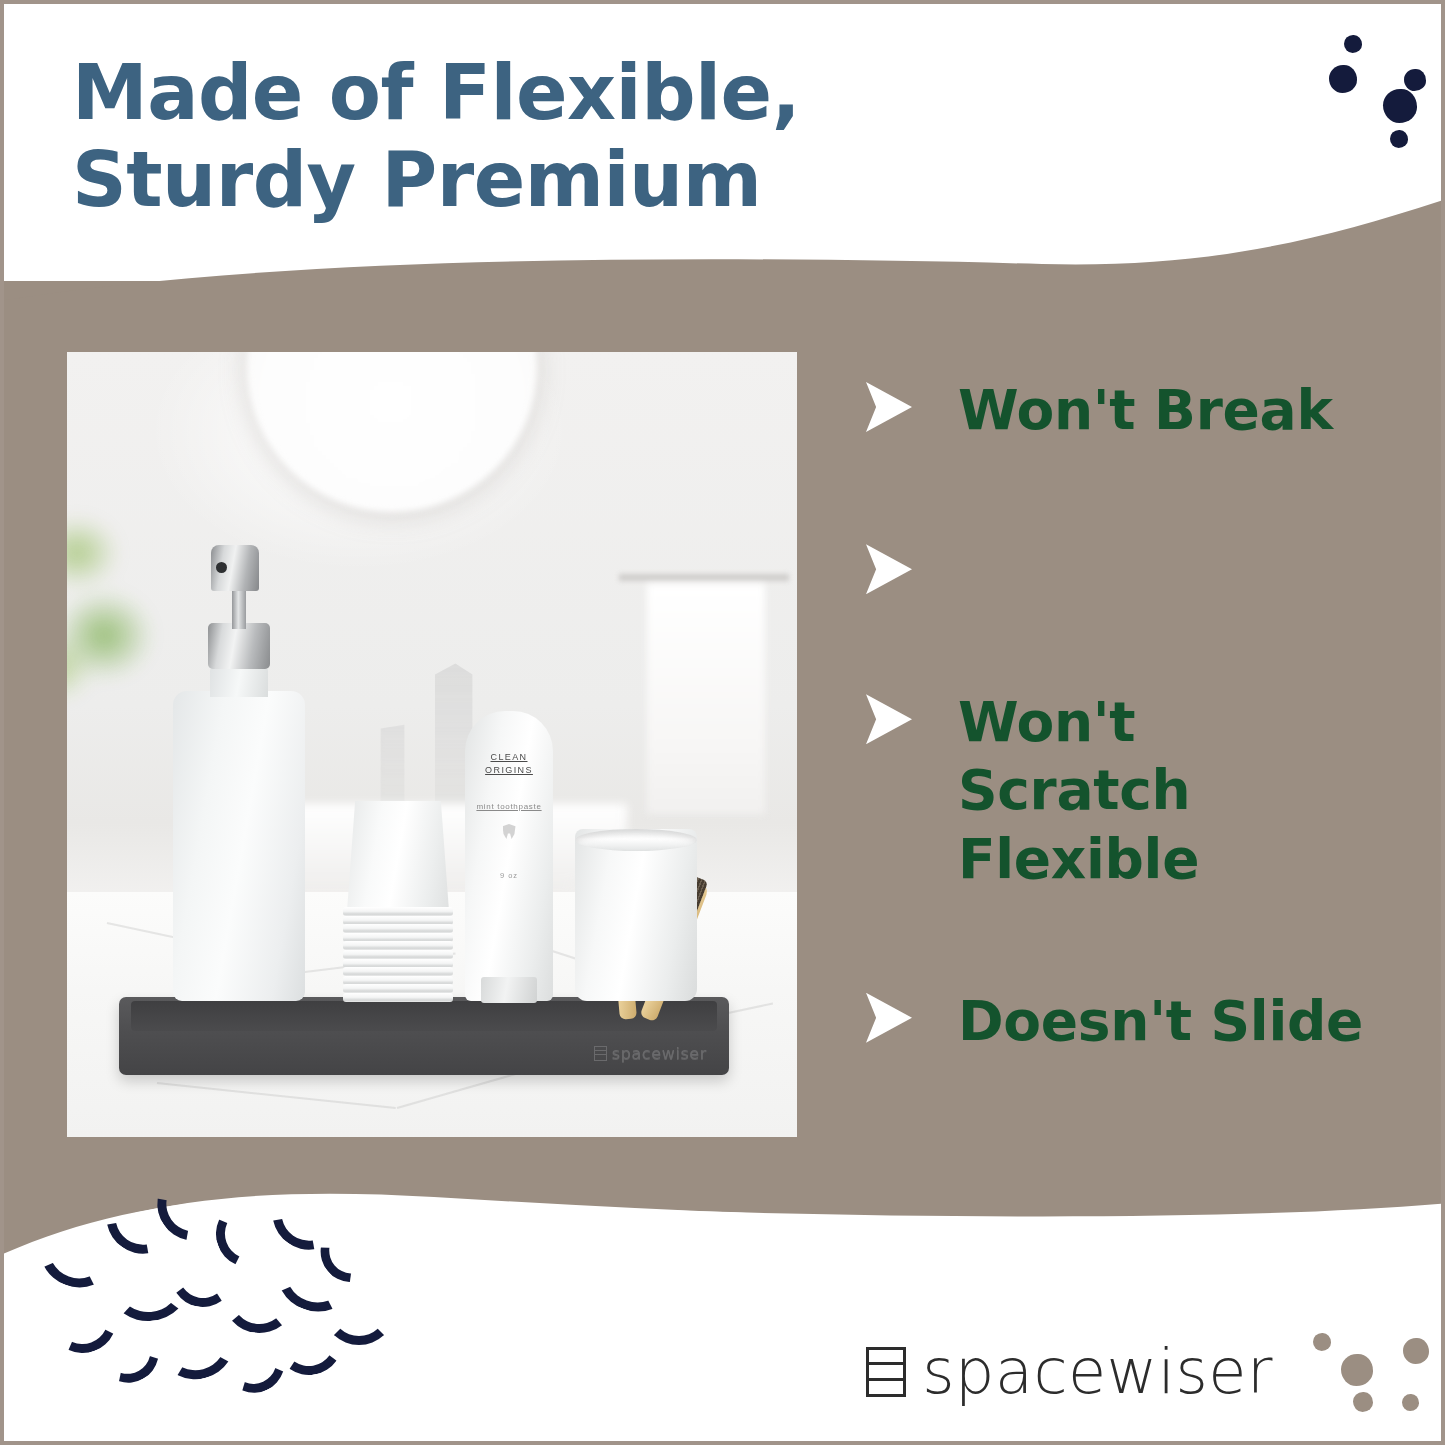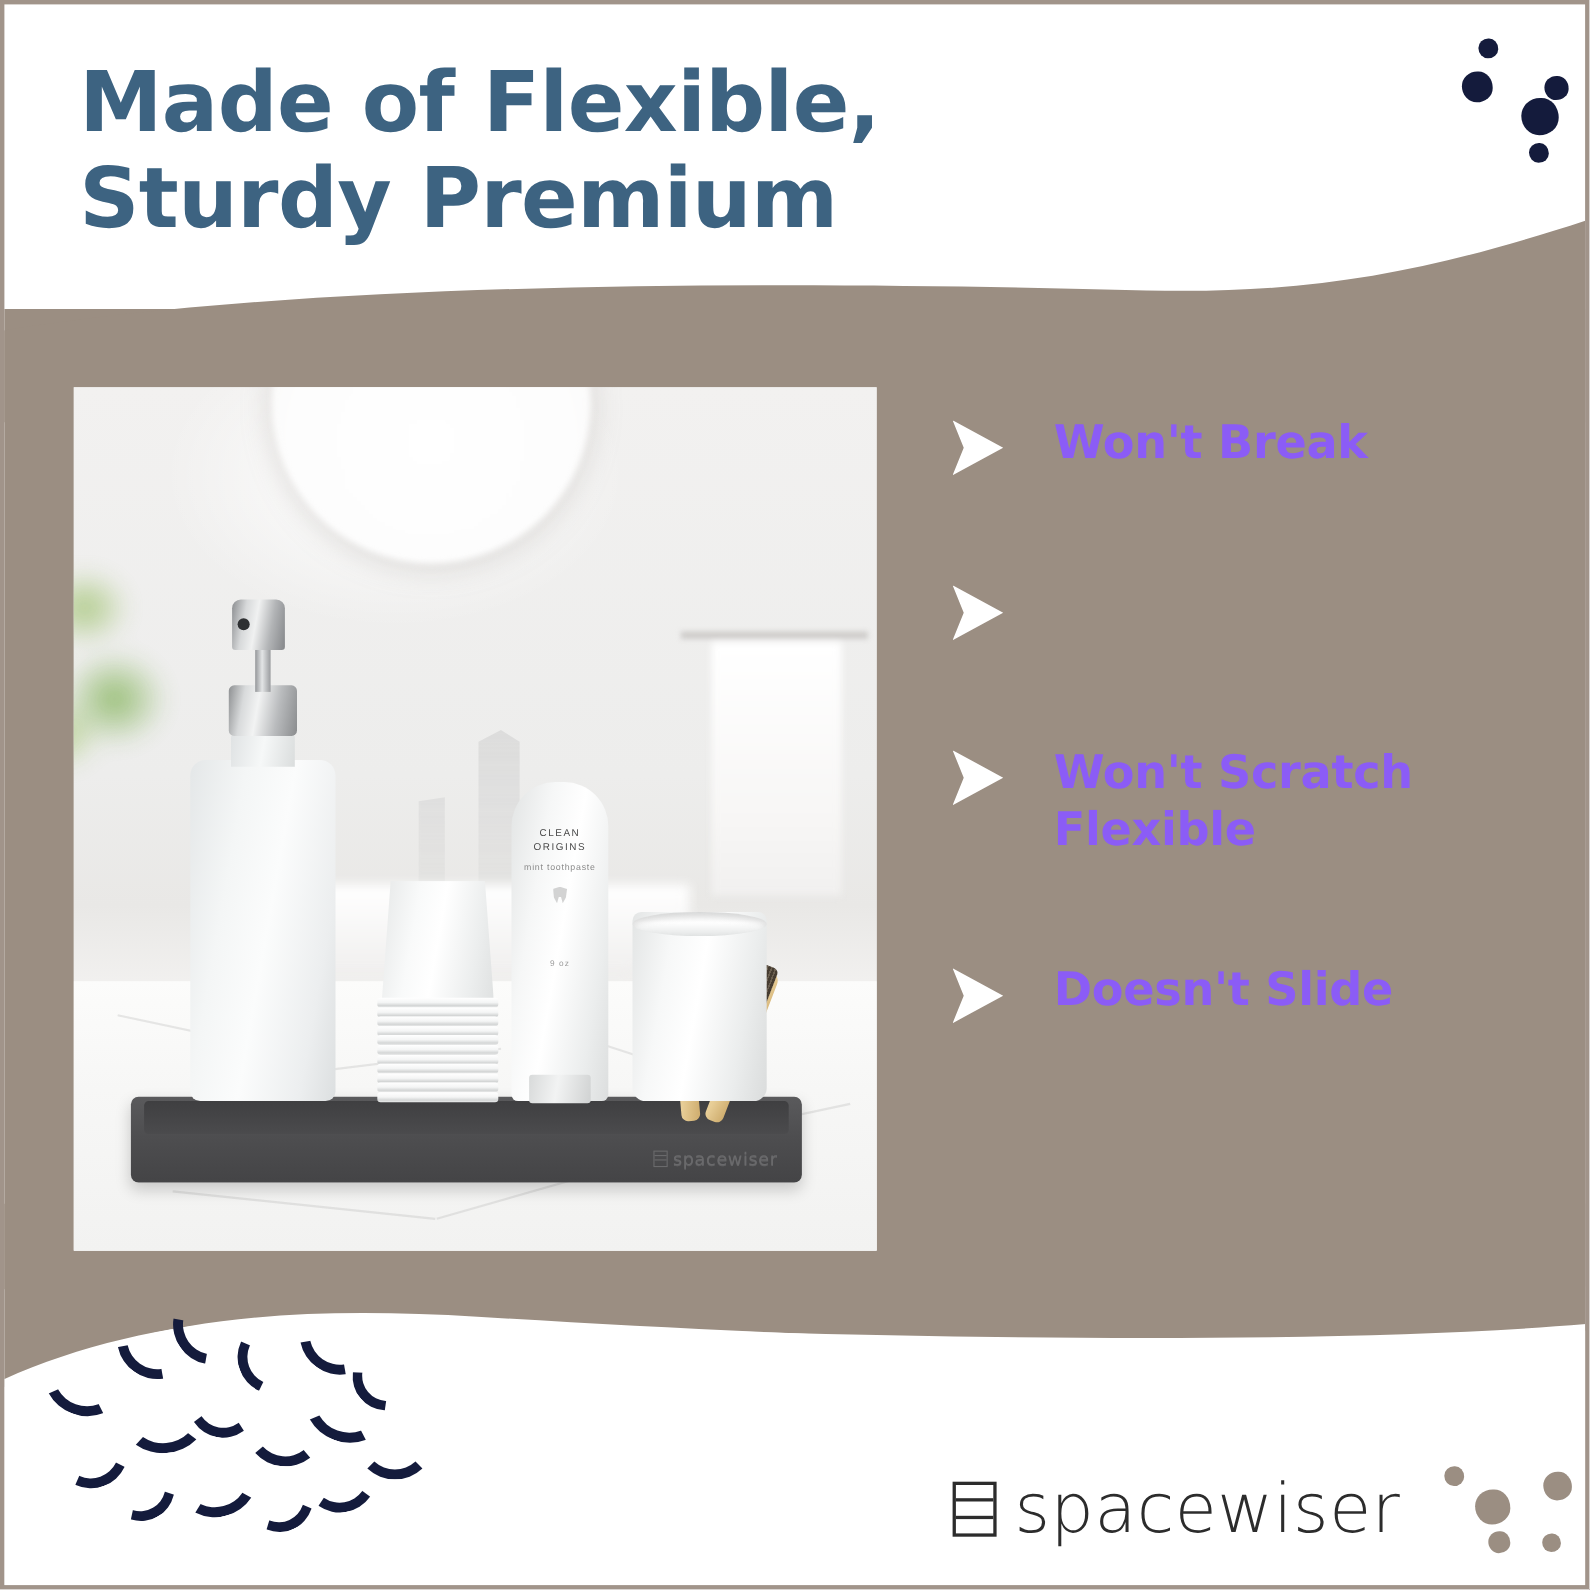--- a/index.html
+++ b/index.html
@@ -316,24 +316,24 @@
     background: linear-gradient(100deg, #d8dada 0%, #f2f3f3 45%, #d0d2d2 100%);
     border-radius: 3px;
   }
   .tube-label {
     position: absolute;
     top: 40px; left: 0; right: 0;
     display: flex; flex-direction: column; align-items: center;
     color: #5a5a5a;
   }
   .tl-brand {
-    font-size: 9px; letter-spacing: 1.4px; line-height: 1.45; text-align: center; color: #4a4a4a;
+    font-size: 9px; letter-spacing: 1.4px; line-height: 1.45; text-align: center; color: #4a4a4a; text-decoration: underline;
   }
   .tl-desc {
-    margin-top: 6px; font-size: 8px; letter-spacing: 0.7px; line-height: 1.5; text-align: center; color: #8a8a8a;
+    margin-top: 24px; font-size: 8px; letter-spacing: 0.7px; line-height: 1.5; text-align: center; color: #8a8a8a; text-decoration: underline;
   }
   .tl-tooth {
     margin-top: 11px; width: 13px; height: 15px;
     background: #c8c8c8;
     clip-path: polygon(50% 0, 100% 14%, 92% 66%, 70% 100%, 58% 62%, 42% 62%, 30% 100%, 8% 66%, 0 14%);
     opacity: 0.8;
   }
   .tl-oz {
     position: absolute; top: 120px; font-size: 7.5px; letter-spacing: 1px; color: #9a9a9a;
   }
@@ -395,24 +395,24 @@
   .arrow {
     flex: 0 0 auto;
     width: 46px;
     height: 50px;
     margin-right: 46px;
     margin-top: 6px;
     background: #ffffff;
     clip-path: polygon(0 0, 100% 50%, 0 100%, 22% 50%);
   }
   .feature-text {
-    color: #8b5cf6;
+    color: #14532d;
     font-family: "DejaVu Sans", "Liberation Sans", sans-serif;
     font-weight: bold;
-    font-size: 42px;
+    font-size: 55px;
     line-height: 1.24;
     letter-spacing: -0.3px;
     white-space: pre-line;
   }
 
   
   .wave-white {
     position: absolute;
     left: 0; bottom: 0;
     width: 1445px; height: 340px;

